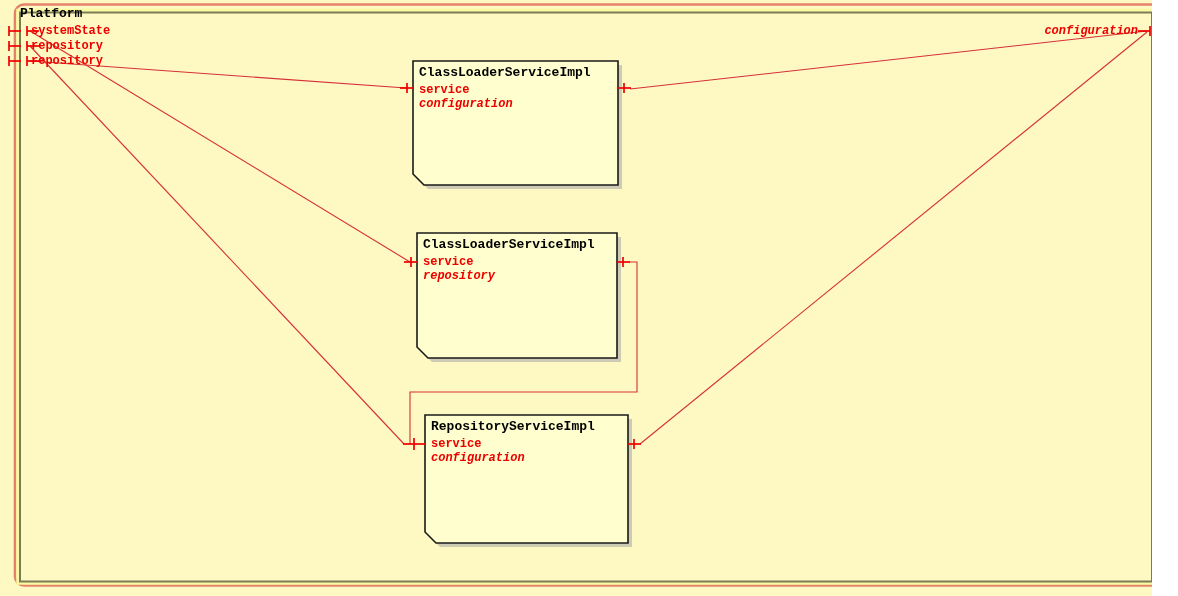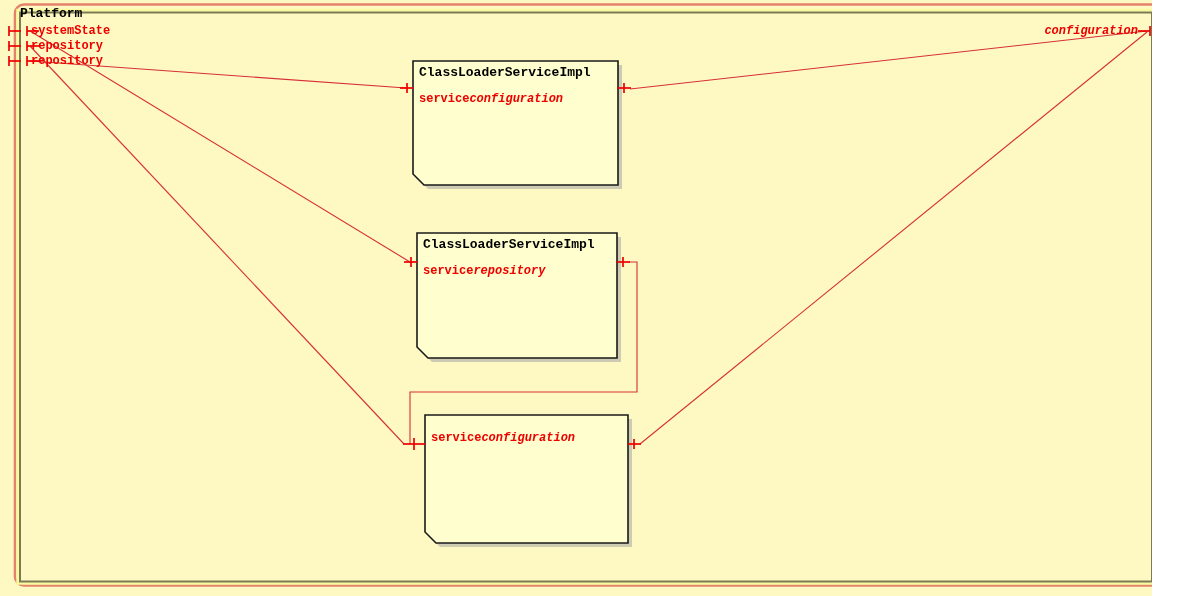--- a/index.html
+++ b/index.html
@@ -11,21 +11,21 @@
   .txt{position:absolute;white-space:nowrap;}
   .platform-title{left:20px;top:6px;font-size:13px;font-weight:bold;color:#000000;}
   .port-label{color:#ee0000;font-size:12px;font-weight:bold;line-height:13px;}
   .pl-left{left:31px;}
   .pl-1{top:25px;}
   .pl-2{top:40px;}
   .pl-3{top:55px;}
   .pl-right{left:1040px;top:25px;width:98px;text-align:right;font-style:italic;}
   .comp{position:absolute;box-sizing:border-box;padding:4px 20px 0 6px;}
   .comp-title{font-size:13px;font-weight:bold;color:#000000;line-height:15px;white-space:nowrap;}
-  .comp-ports{display:flex;margin-top:12px;}
+  .comp-ports{display:flex;justify-content:space-between;margin-top:3px;flex-direction:column;}
   .comp-ports .pp{color:#ee0000;font-size:12px;font-weight:bold;line-height:14px;white-space:nowrap;}
   .comp-ports .pp-right{font-style:italic;}
   .comp-1{left:413px;top:61px;width:205px;height:124px;}
   .comp-2{left:417px;top:233px;width:200px;height:125px;}
   .comp-3{left:425px;top:415px;width:203px;height:128px;}
 </style>
 </head>
 <body>
 
 <div class="stage">
@@ -134,19 +134,20 @@
 
   <div class="comp comp-2">
     <div class="comp-title">ClassLoaderServiceImpl</div>
     <div class="comp-ports">
       <span class="pp">service</span>
       <span class="pp pp-right">repository</span>
     </div>
   </div>
 
   <div class="comp comp-3">
+    <div class="comp-title">RepositoryServiceImpl</div>
     <div class="comp-ports">
       <span class="pp">service</span>
       <span class="pp pp-right">configuration</span>
     </div>
   </div>
 
 </div>
 
 </body></html>

